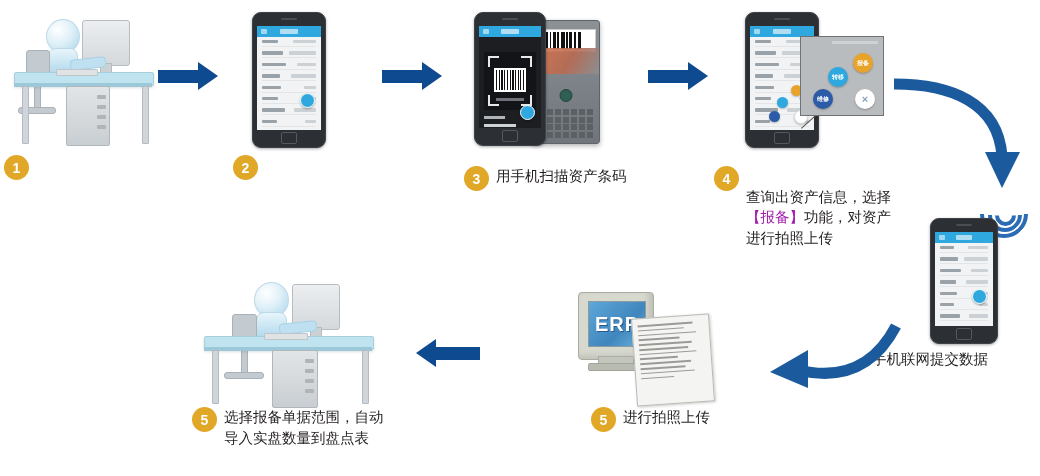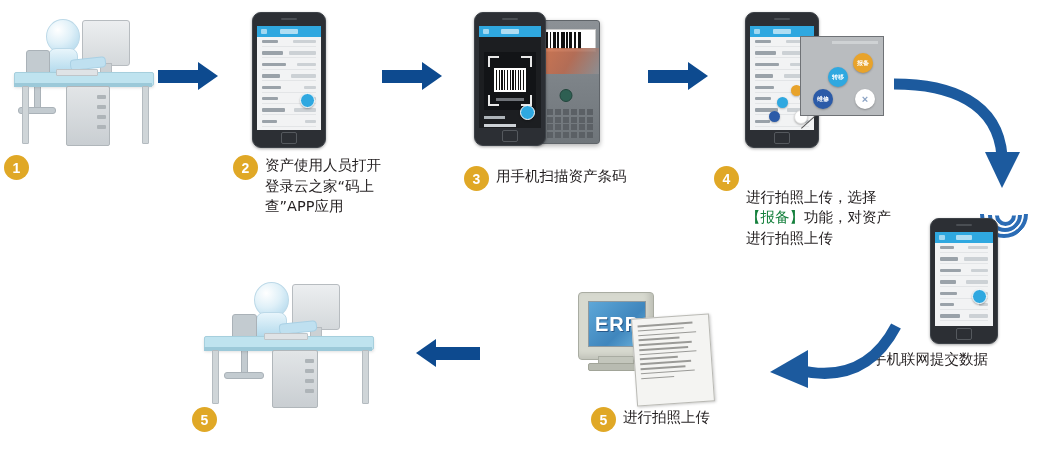--- a/index.html
+++ b/index.html
@@ -23,21 +23,21 @@
     line-height:1;
   }
   
   .caption{
     font-size:14.5px;
     color:#231f20;
     line-height:1.42;
     white-space:pre-line;
     font-family:"DejaVu Sans","Liberation Sans",sans-serif;
   }
-  .caption .hl{color:#15803d;}
+  .caption .hl{color:#a21caf;}
   .note{
     font-size:14.5px;color:#231f20;
     font-family:"DejaVu Sans","Liberation Sans",sans-serif;
     text-align:right;
   }
 
   
   .arrow-r{position:absolute;}
   .arrow-r .shaft{position:absolute;left:0;top:8px;width:42px;height:13px;background:#0d4a8f;}
   .arrow-r .head{position:absolute;left:40px;top:0;width:0;height:0;
@@ -471,41 +471,40 @@
         <i style="top:38px;"></i>
     </div>
   </div>
 
   <div class="abs" style="left:4px;top:155px;display:flex;gap:7px;align-items:flex-start;">
     <div class="badge">1</div>
   </div>
 
   <div class="abs" style="left:233px;top:155px;display:flex;gap:7px;align-items:flex-start;">
     <div class="badge">2</div>
-    <div class="caption">资产使用人员打开
-登录云之家“码上
-查”APP应用</div>
   </div>
 
   <div class="abs" style="left:464px;top:166px;display:flex;gap:7px;align-items:flex-start;">
     <div class="badge">3</div>
     <div class="caption">用手机扫描资产条码</div>
   </div>
 
   <div class="abs" style="left:714px;top:166px;display:flex;gap:7px;align-items:flex-start;">
     <div class="badge">4</div>
     <div class="caption">
-      <span>进行拍照上传，选择
+      <span>查询出资产信息，选择
 </span><span class="hl">【报备】</span><span>功能，对资产
 进行拍照上传</span>
     </div>
   </div>
 
   <div class="abs" style="left:591px;top:407px;display:flex;gap:7px;align-items:flex-start;">
     <div class="badge">5</div>
     <div class="caption">进行拍照上传</div>
   </div>
 
   <div class="abs" style="left:192px;top:407px;display:flex;gap:7px;align-items:flex-start;">
     <div class="badge">5</div>
+    <div class="caption">选择报备单据范围，自动
+导入实盘数量到盘点表</div>
   </div>
 
 </div>
 
 </body></html>

